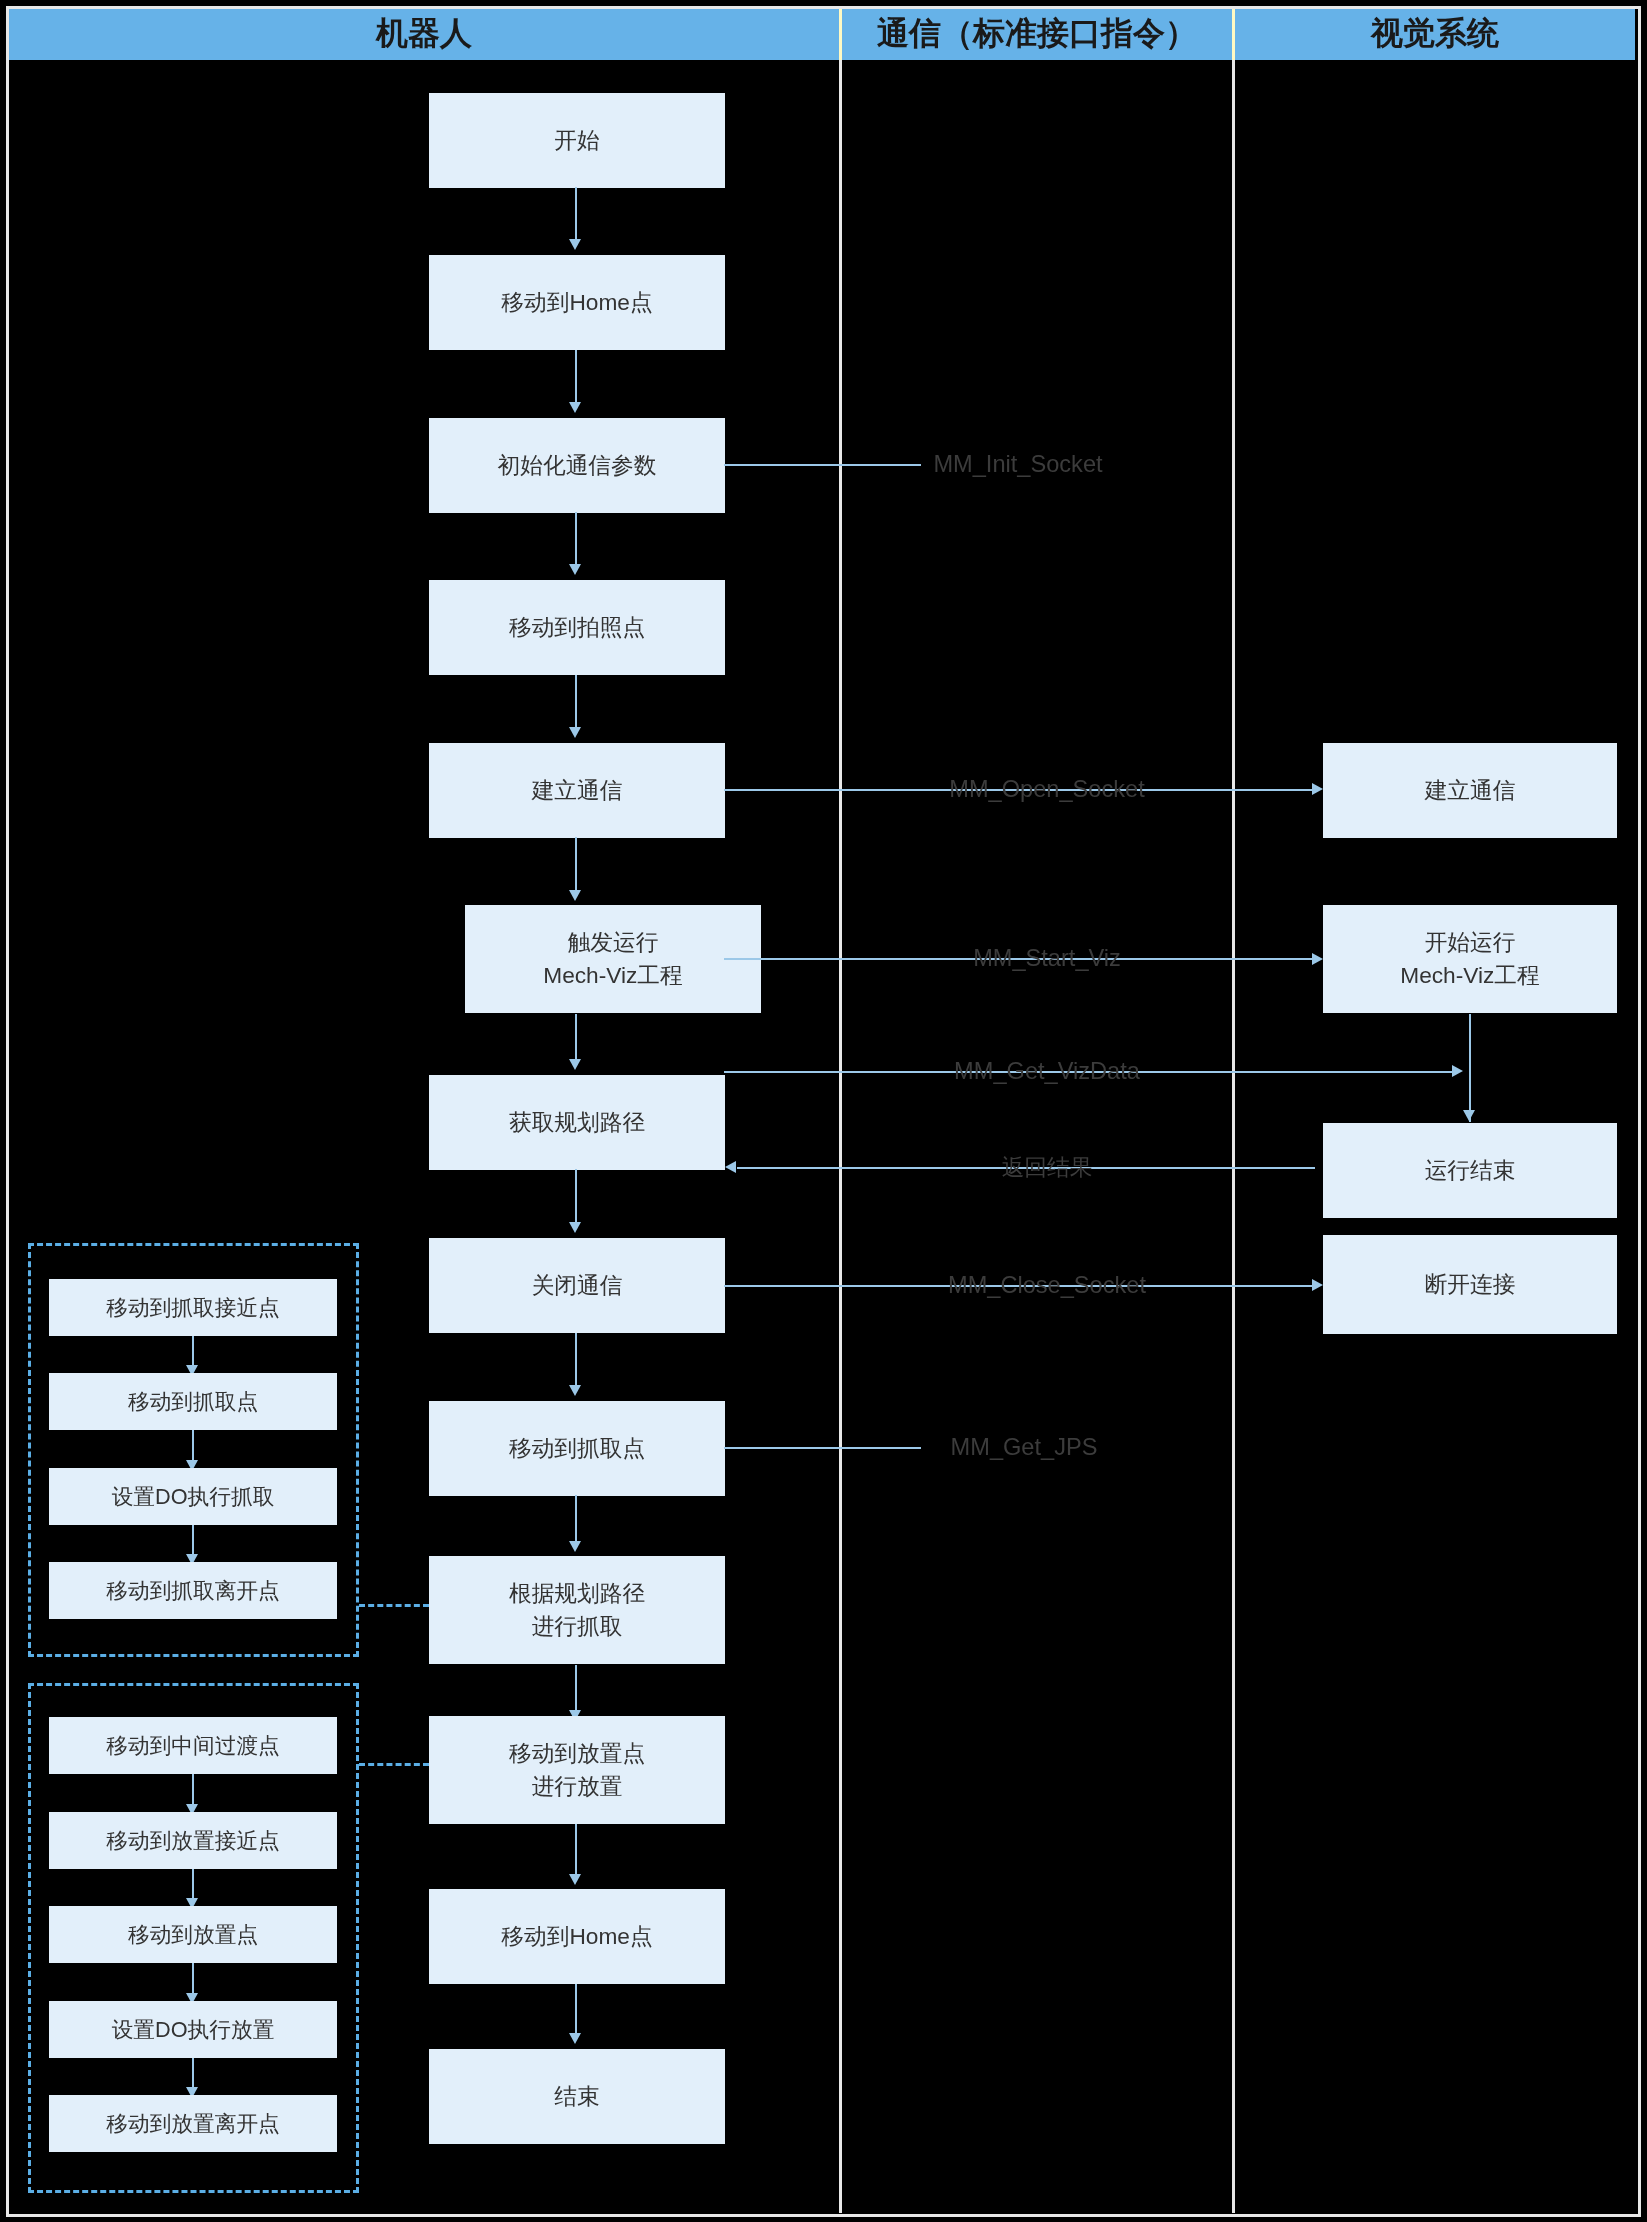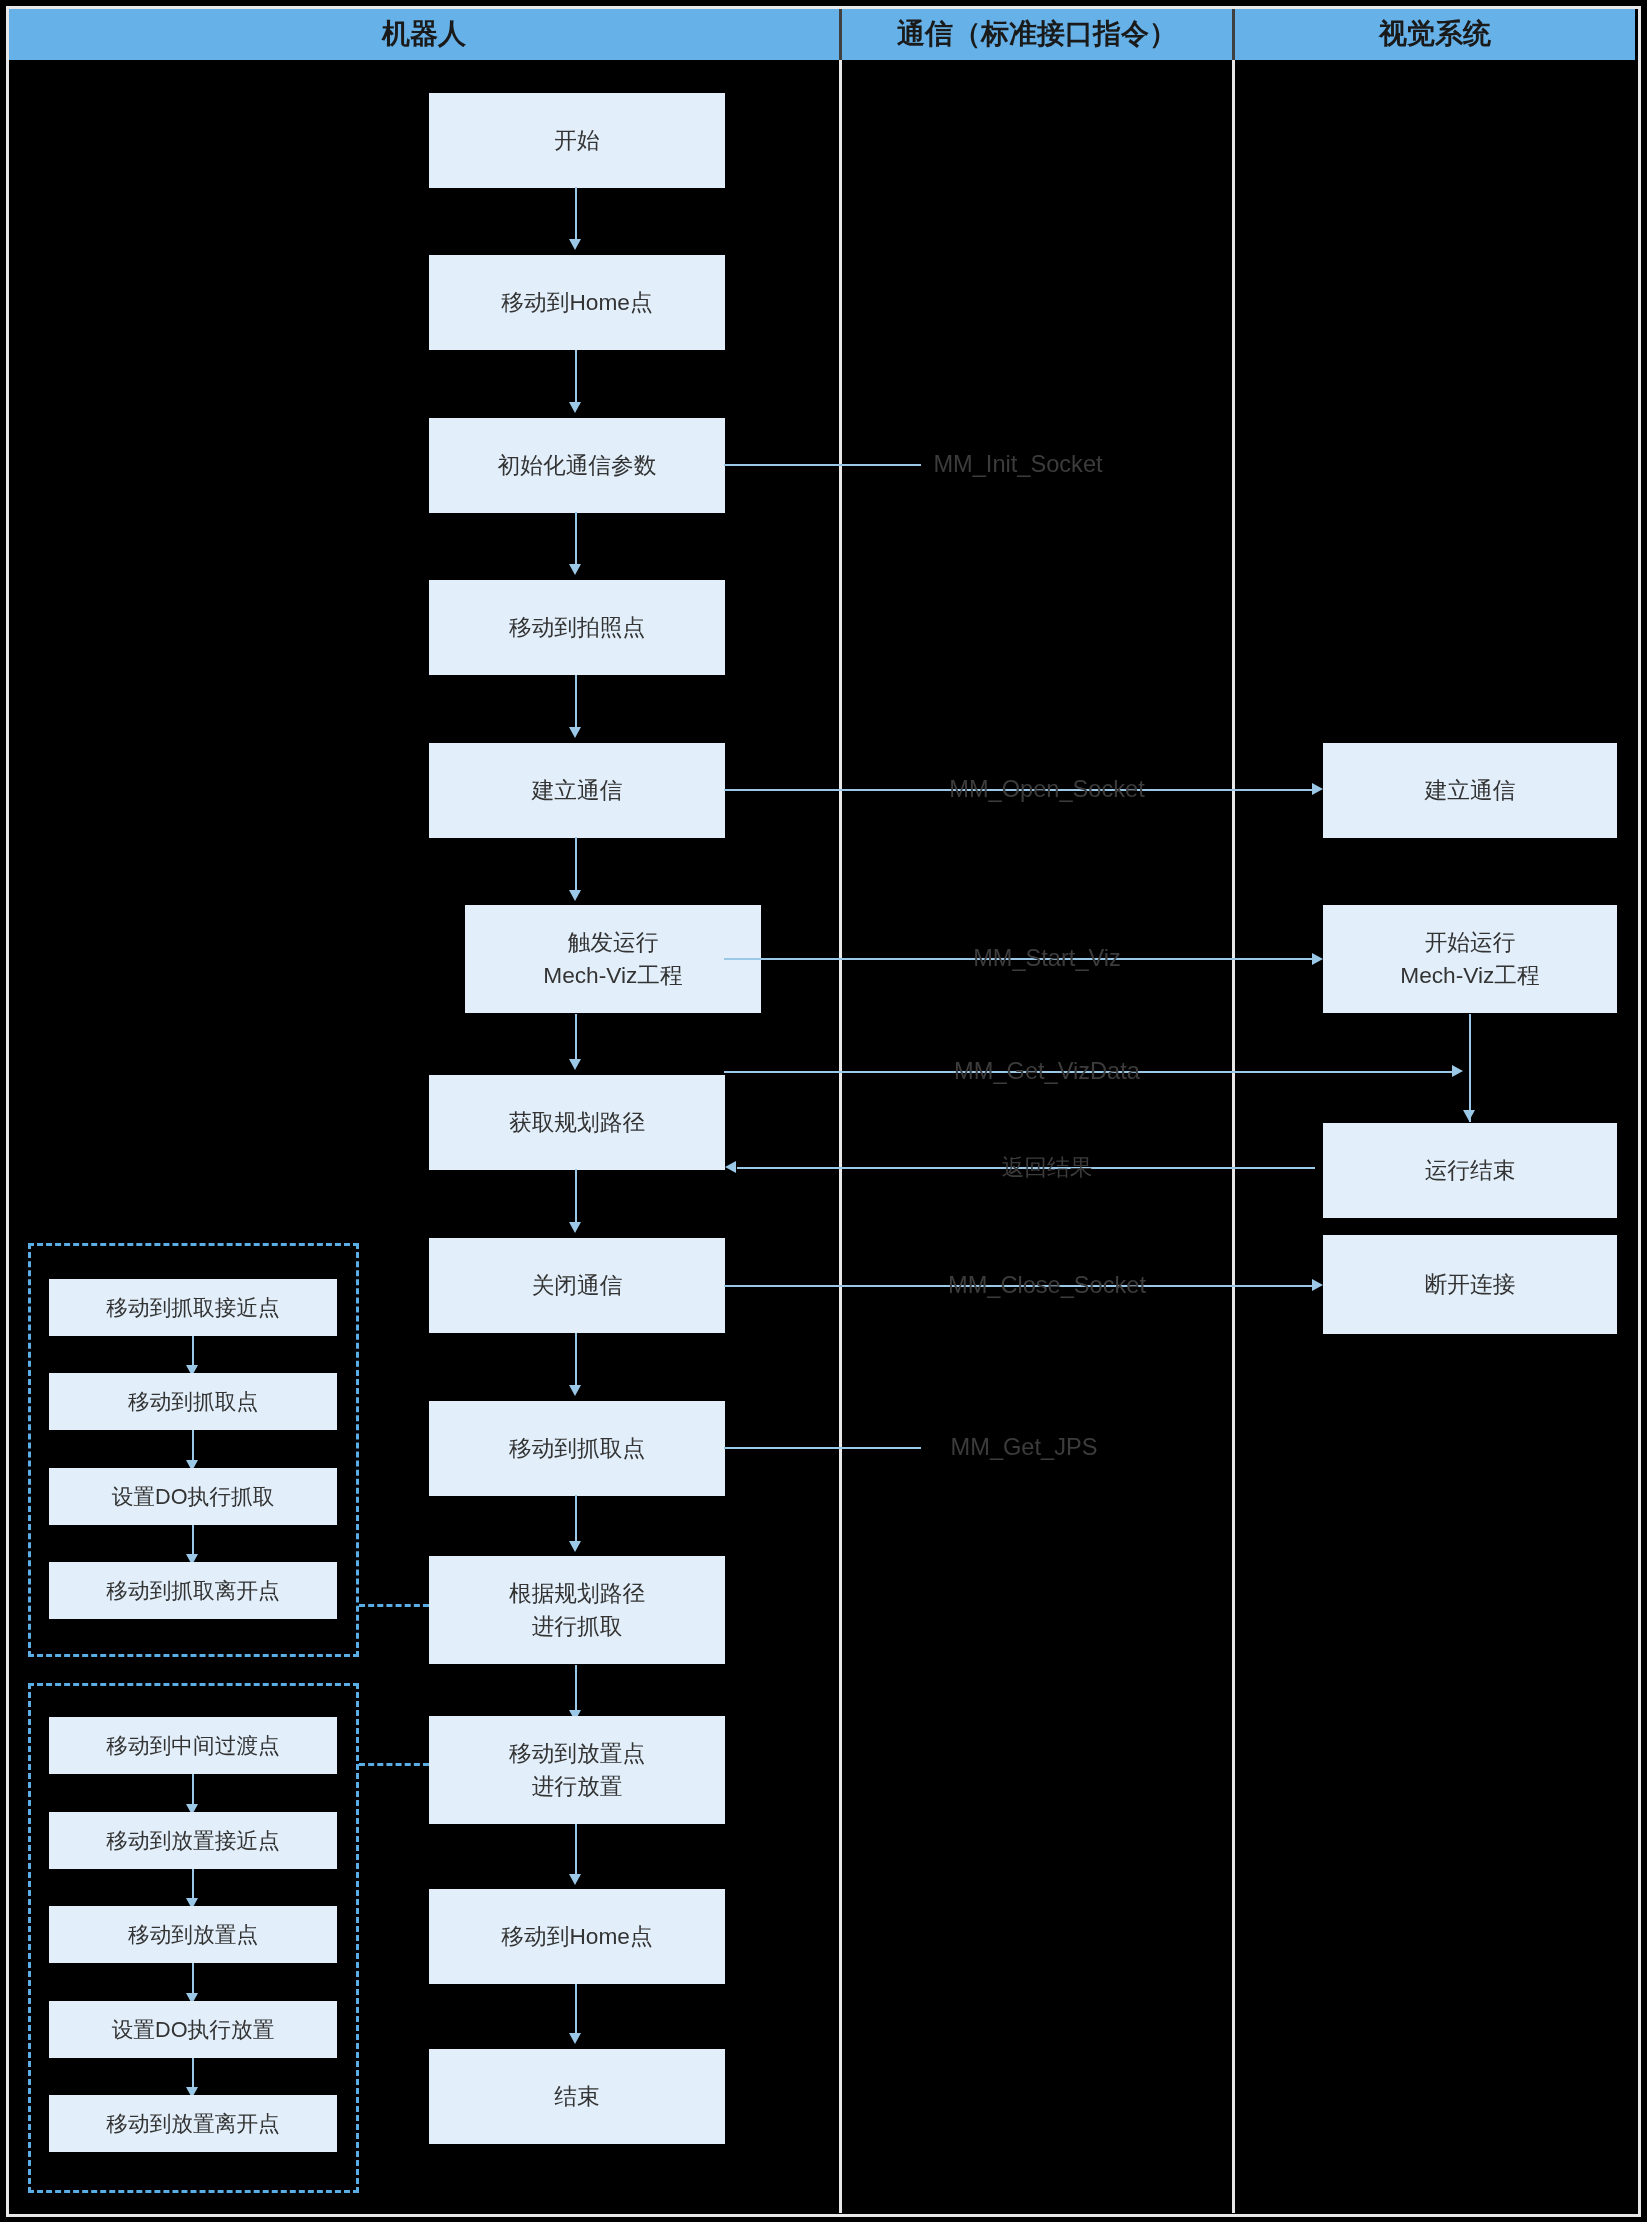--- a/index.html
+++ b/index.html
@@ -36,27 +36,27 @@
     left: 8.9px;
     top: 8.9px;
     width: 1629px;
     height: 51px;
     display: flex;
   }
   .header-cell {
     background: #66B2E8;
     color: #1A1A1A;
     font-weight: bold;
-    font-size: 28px;
+    font-size: 32px;
     display: flex;
     align-items: center;
     justify-content: center;
     box-sizing: border-box;
   }
-  .header-cell + .header-cell { border-left: 3px solid #404040; }
+  .header-cell + .header-cell { border-left: 3px solid #fef9c3; }
   .hc-robot { width: 830px; }
   .hc-comm  { width: 393px; }
   .hc-vis   { width: 403px; }
 
   
   .lane-sep {
     position: absolute;
     top: 60px;
     width: 3px;
     height: 2153px;

